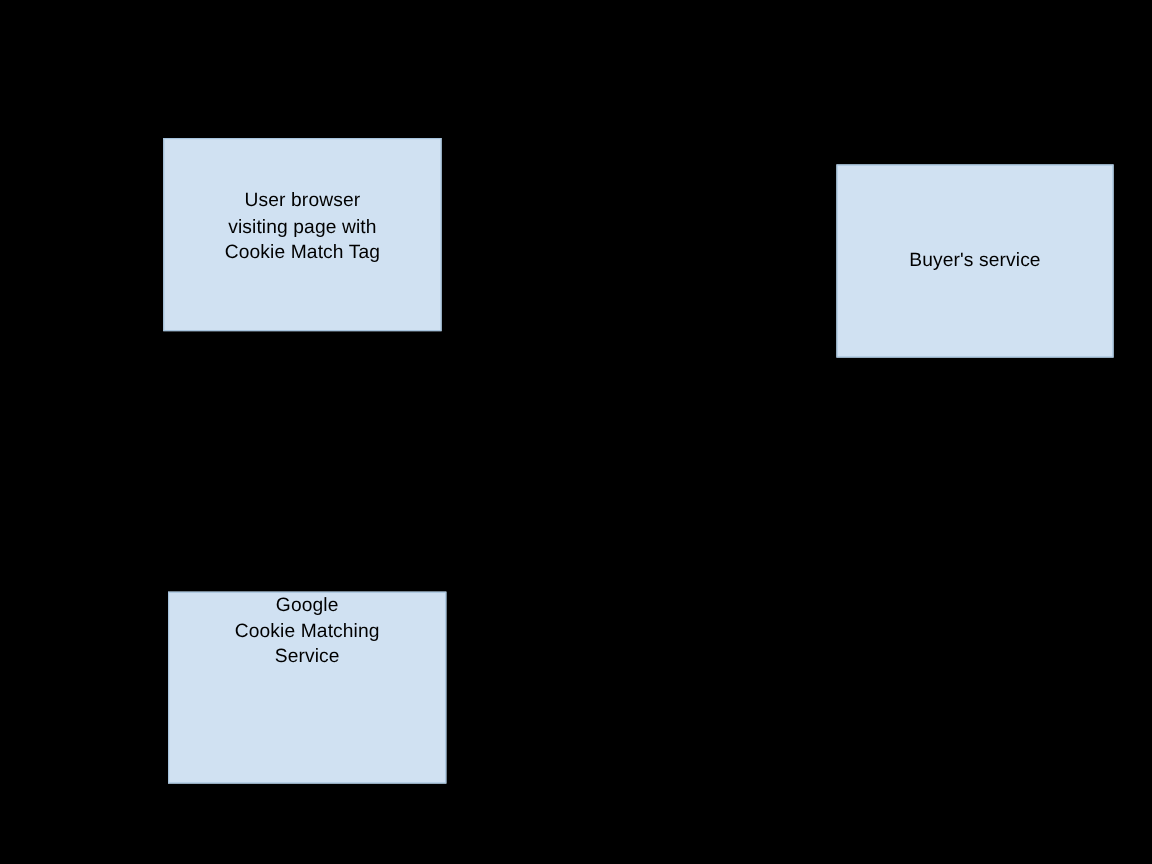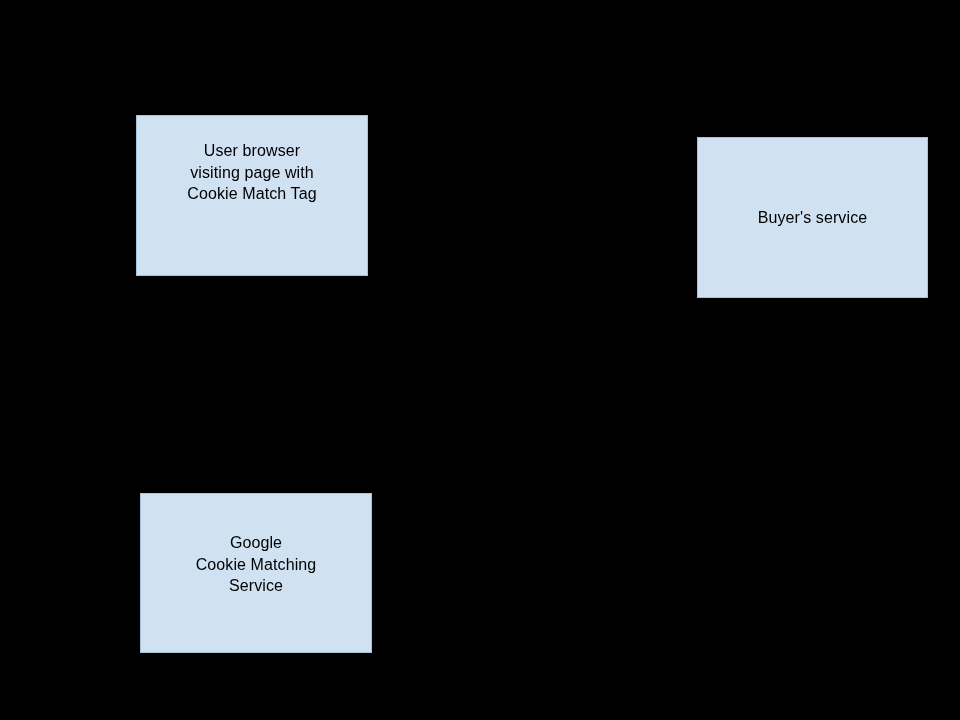--- a/index.html
+++ b/index.html
@@ -41,41 +41,40 @@
   }
   
   #node-user-browser {
     left: 136px;
     top: 115px;
     width: 232px;
     height: 161px;
     align-items: flex-start;
   }
   #node-user-browser .node-label {
-    margin-top: 24px;
+    margin-top: 41px;
   }
   
   #node-buyers-service {
     left: 697px;
     top: 115px;
     width: 231px;
     height: 161px;
     align-items: center;
     margin-top: 22px;
   }
   
   #node-google-cookie-matching {
     left: 140px;
     top: 493px;
     width: 232px;
     height: 160px;
     align-items: flex-start;
   }
   #node-google-cookie-matching .node-label {
-    margin-top: 38px;
   }
 </style>
 </head>
 <body>
 
 <div id="canvas">
 
   <div class="node" id="node-user-browser">
     <span class="node-label">User browser
 visiting page with

